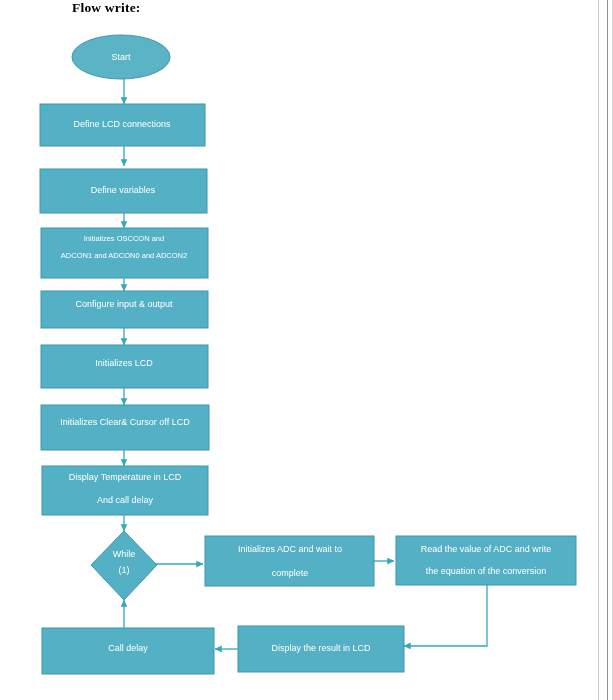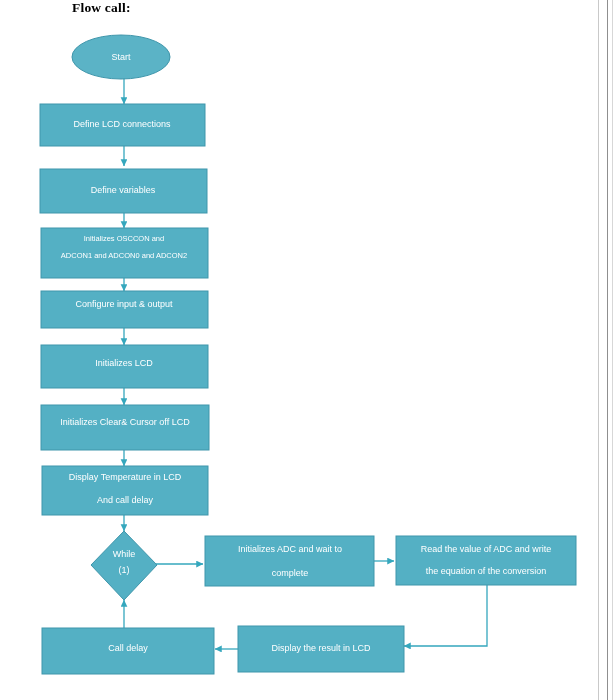--- a/index.html
+++ b/index.html
@@ -73,21 +73,21 @@
     fill: none;
     stroke: #35a7bd;
     stroke-width: 1.3;
   }
 </style>
 </head>
 <body>
 
 <div id="page">
 
-  <div id="title">Flow call:</div>
+  <div id="title">Flow write:</div>
 
   <svg id="flow" viewBox="0 0 613 700">
     <defs>
       <marker id="arrow" markerWidth="7" markerHeight="7" refX="5.2" refY="2.6" orient="auto">
         <path d="M0,0 L5.4,2.6 L0,5.2 z" fill="#35a7bd"></path>
       </marker>
     </defs>
 
     <g>
       <path class="conn" d="M124,77 L124,104" marker-end="url(#arrow)"></path>

